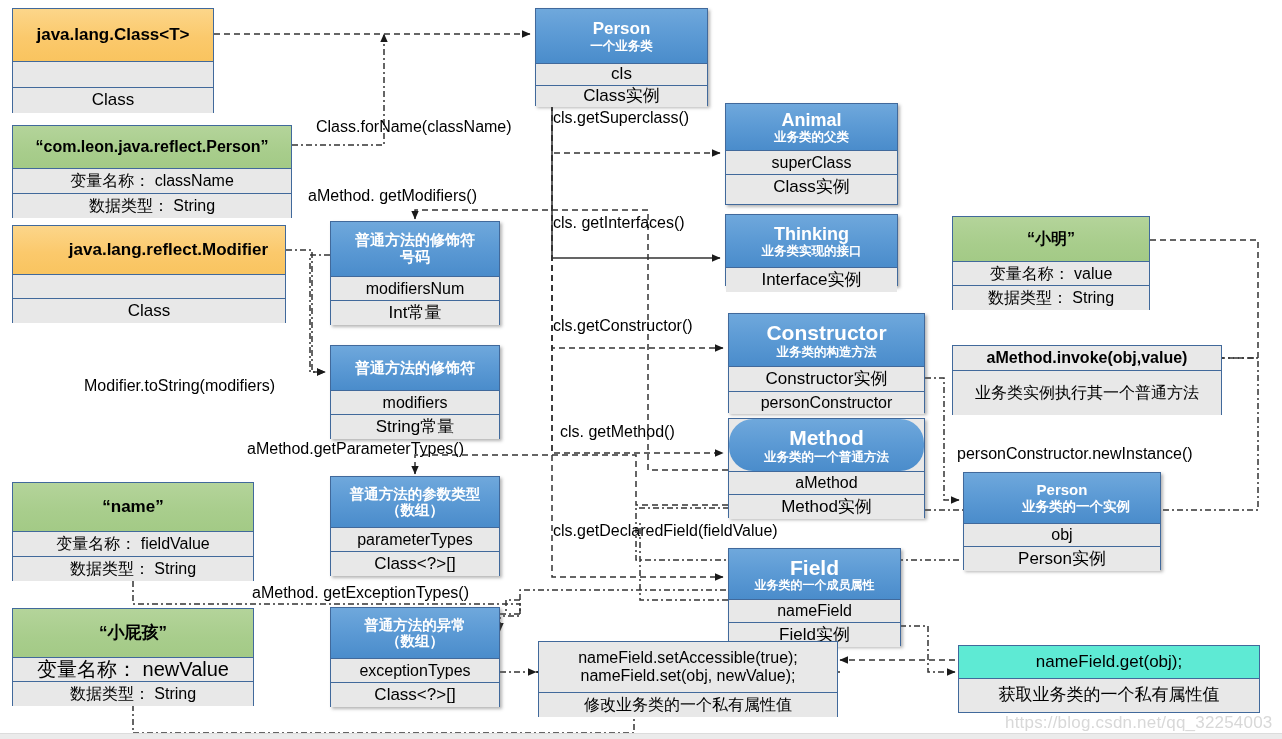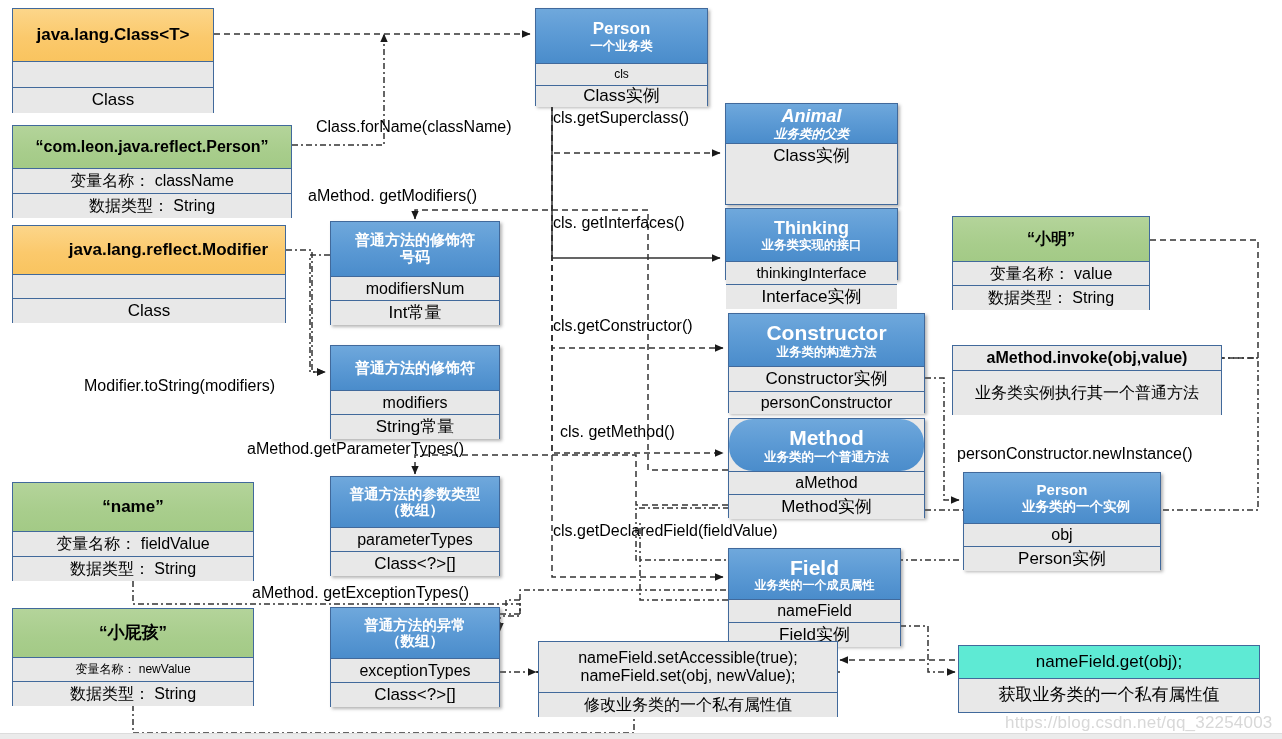--- a/index.html
+++ b/index.html
@@ -190,21 +190,21 @@
       <span class="t1">“name”</span>
     </div>
     <div class="row first" style="height:25px; font-size:16px;">变量名称： fieldValue</div>
     <div class="row" style="height:25px; font-size:16px;">数据类型： String</div>
   </div>
 
   <div class="node" style="left:12px; top:608px; width:242px; height:98px;">
     <div class="hdr green" style="height:48px; font-size:17px;">
       <span class="t1">“小屁孩”</span>
     </div>
-    <div class="row first" style="height:24px; font-size:12px;">变量名称： newValue</div>
+    <div class="row first" style="height:24px; font-size:20px;">变量名称： newValue</div>
     <div class="row" style="height:25px; font-size:16px;">数据类型： String</div>
   </div>
 
   <div class="node shadow" style="left:330px; top:221px; width:170px; height:104px;">
     <div class="hdr blue" style="height:54px; font-size:15px;">
       <span class="t1">普通方法的修饰符</span>
       <span class="t2" style="font-size:15px;">号码</span>
     </div>
     <div class="row first" style="height:24px; font-size:16px;">modifiersNum</div>
     <div class="row" style="height:25px; font-size:17px;">Int常量</div>
@@ -234,38 +234,38 @@
     </div>
     <div class="row first" style="height:24px; font-size:16px;">exceptionTypes</div>
     <div class="row" style="height:25px; font-size:17px;">Class&lt;?&gt;[]</div>
   </div>
 
   <div class="node shadow" style="left:535px; top:8px; width:173px; height:98px;">
     <div class="hdr blue" style="height:54px;">
       <span class="t1" style="font-size:17px;">Person</span>
       <span class="t2">一个业务类</span>
     </div>
-    <div class="row first" style="height:22px; font-size:12px;">cls</div>
+    <div class="row first" style="height:22px; font-size:17px;">cls</div>
     <div class="row" style="height:22px; font-size:17px;">Class实例</div>
   </div>
 
   <div class="node shadow" style="left:725px; top:103px; width:173px; height:102px;">
-    <div class="hdr blue" style="height:39px;font-style:italic;">
+    <div class="hdr blue" style="height:46px;">
       <span class="t1" style="font-size:18px;">Animal</span>
       <span class="t2">业务类的父类</span>
     </div>
+    <div class="row first" style="height:24px; font-size:16px;">superClass</div>
     <div class="row" style="height:25px; font-size:17px;">Class实例</div>
   </div>
 
-  <div class="node shadow" style="left:725px; top:208px; width:173px; height:72px;">
+  <div class="node shadow" style="left:725px; top:214px; width:173px; height:72px;">
     <div class="hdr blue" style="height:52px;">
       <span class="t1" style="font-size:18px;">Thinking</span>
       <span class="t2">业务类实现的接口</span>
     </div>
-    <div class="row first" style="height:23px; font-size:15px;">thinkingInterface</div>
     <div class="row" style="height:25px; font-size:17px;">Interface实例</div>
   </div>
 
   <div class="node shadow" style="left:728px; top:313px; width:197px; height:100px;">
     <div class="hdr blue" style="height:52px;">
       <span class="t1" style="font-size:21px;">Constructor</span>
       <span class="t2">业务类的构造方法</span>
     </div>
     <div class="row" style="height:25px; font-size:17px;">Constructor实例</div>
     <div class="row first" style="height:23px; font-size:16px;">personConstructor</div>

